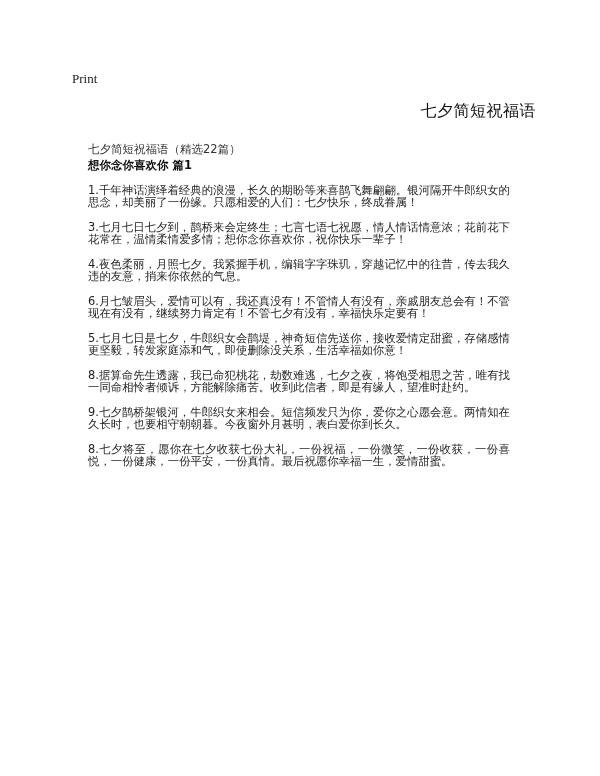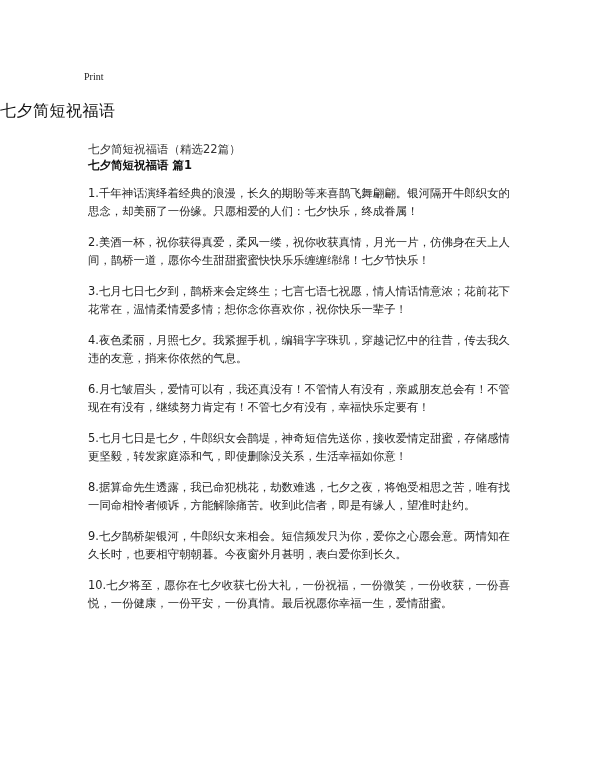--- a/index.html
+++ b/index.html
@@ -10,32 +10,32 @@
     body {
       width: 600px;
       height: 776px;
       position: relative;
       overflow: hidden;
       color: #1a1a1a;
       font-family: "DejaVu Sans", sans-serif;
     }
     .print-label {
       position: absolute;
-      left: 84px;
+      left: 72px;
       top: 71px;
       font-family: "Liberation Serif", serif;
-      font-size: 10px;
+      font-size: 13px;
       color: #222;
     }
     .doc-title {
       position: absolute;
       left: 0;
       width: 536px;
       top: 101px;
-      text-align: left;
+      text-align: right;
       font-size: 16px;
       color: #111;
       letter-spacing: 0.5px;
     }
     .subtitle {
       position: absolute;
       left: 88px;
       top: 142px;
       font-size: 11.5px;
       color: #333;
@@ -49,41 +49,40 @@
       color: #111;
     }
     .paragraphs {
       position: absolute;
       left: 88px;
       top: 184px;
       width: 422px;
     }
     .para {
       font-size: 11.4px;
-      line-height: 18px;
+      line-height: 12px;
       margin: 0 0 13px 0;
       color: #1f1f1f;
       text-align: justify;
       word-break: break-all;
     }
   </style>
 </head>
 <body>
 
 <div class="print-label">Print</div>
 
 <div class="doc-title">七夕简短祝福语</div>
 
 <div class="subtitle">七夕简短祝福语（精选22篇）</div>
 
-<div class="section-heading">七夕简短祝福语 篇1</div>
+<div class="section-heading">想你念你喜欢你 篇1</div>
 
 <div class="paragraphs">
   <p class="para">1.千年神话演绎着经典的浪漫，长久的期盼等来喜鹊飞舞翩翩。银河隔开牛郎织女的思念，却美丽了一份缘。只愿相爱的人们：七夕快乐，终成眷属！</p>
-  <p class="para">2.美酒一杯，祝你获得真爱，柔风一缕，祝你收获真情，月光一片，仿佛身在天上人间，鹊桥一道，愿你今生甜甜蜜蜜快快乐乐缠缠绵绵！七夕节快乐！</p>
   <p class="para">3.七月七日七夕到，鹊桥来会定终生；七言七语七祝愿，情人情话情意浓；花前花下花常在，温情柔情爱多情；想你念你喜欢你，祝你快乐一辈子！</p>
   <p class="para">4.夜色柔丽，月照七夕。我紧握手机，编辑字字珠玑，穿越记忆中的往昔，传去我久违的友意，捎来你依然的气息。</p>
   <p class="para">6.月七皱眉头，爱情可以有，我还真没有！不管情人有没有，亲戚朋友总会有！不管现在有没有，继续努力肯定有！不管七夕有没有，幸福快乐定要有！</p>
   <p class="para">5.七月七日是七夕，牛郎织女会鹊堤，神奇短信先送你，接收爱情定甜蜜，存储感情更坚毅，转发家庭添和气，即使删除没关系，生活幸福如你意！</p>
   <p class="para">8.据算命先生透露，我已命犯桃花，劫数难逃，七夕之夜，将饱受相思之苦，唯有找一同命相怜者倾诉，方能解除痛苦。收到此信者，即是有缘人，望准时赴约。</p>
   <p class="para">9.七夕鹊桥架银河，牛郎织女来相会。短信频发只为你，爱你之心愿会意。两情知在久长时，也要相守朝朝暮。今夜窗外月甚明，表白爱你到长久。</p>
-  <p class="para">10.七夕将至，愿你在七夕收获七份大礼，一份祝福，一份微笑，一份收获，一份喜悦，一份健康，一份平安，一份真情。最后祝愿你幸福一生，爱情甜蜜。</p>
+  <p class="para">8.七夕将至，愿你在七夕收获七份大礼，一份祝福，一份微笑，一份收获，一份喜悦，一份健康，一份平安，一份真情。最后祝愿你幸福一生，爱情甜蜜。</p>
 </div>
 
 </body></html>

